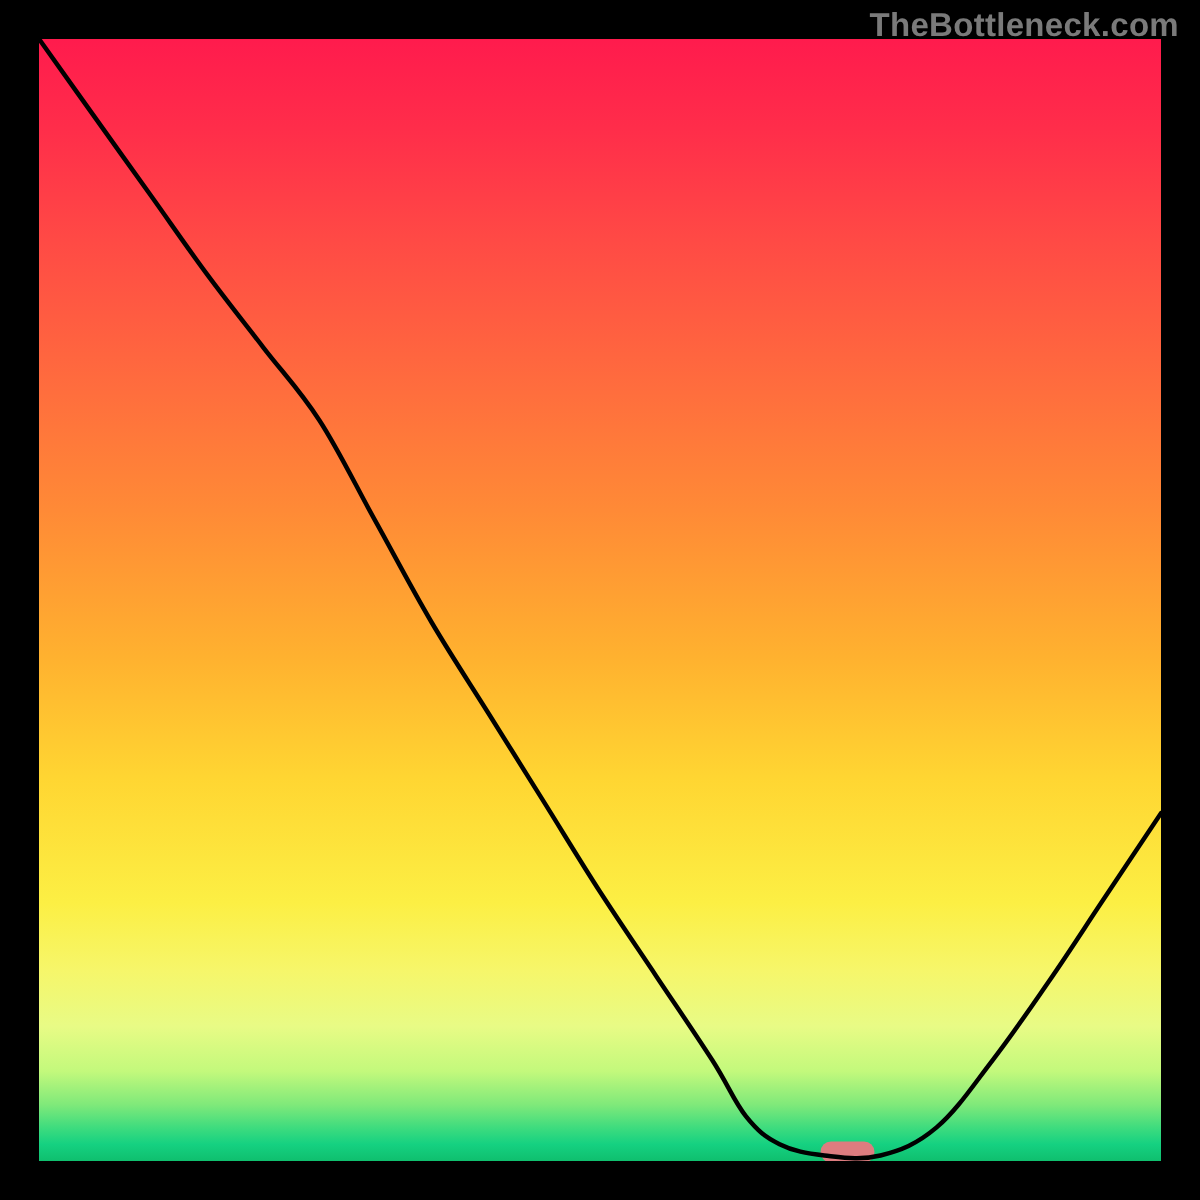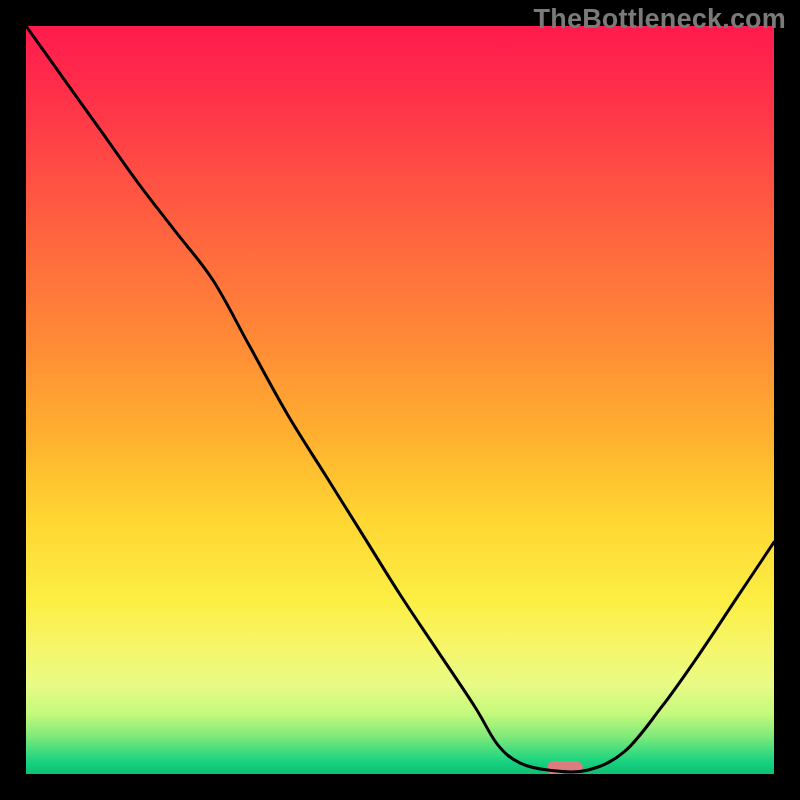--- a/index.html
+++ b/index.html
@@ -14,21 +14,21 @@
     position: relative;
     width: 800px;
     height: 800px;
     background: #000;
   }
   .watermark {
     position: absolute;
     top: 4px;
     right: 14px;
     color: #7a7a7a;
-    font-size: 27px;
+    font-size: 22px;
     font-weight: 600;
     letter-spacing: 0.2px;
     z-index: 5;
     margin-left: 24px;
   }
   .plot-area {
     position: absolute;
     left: 26px;
     top: 26px;
     width: 748px;

